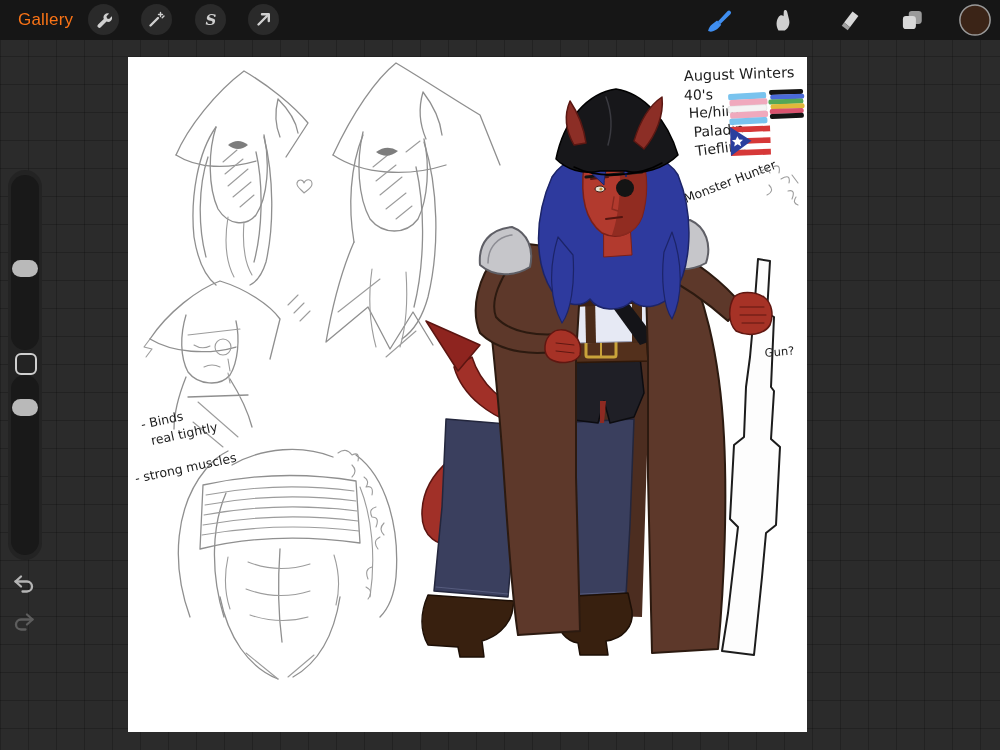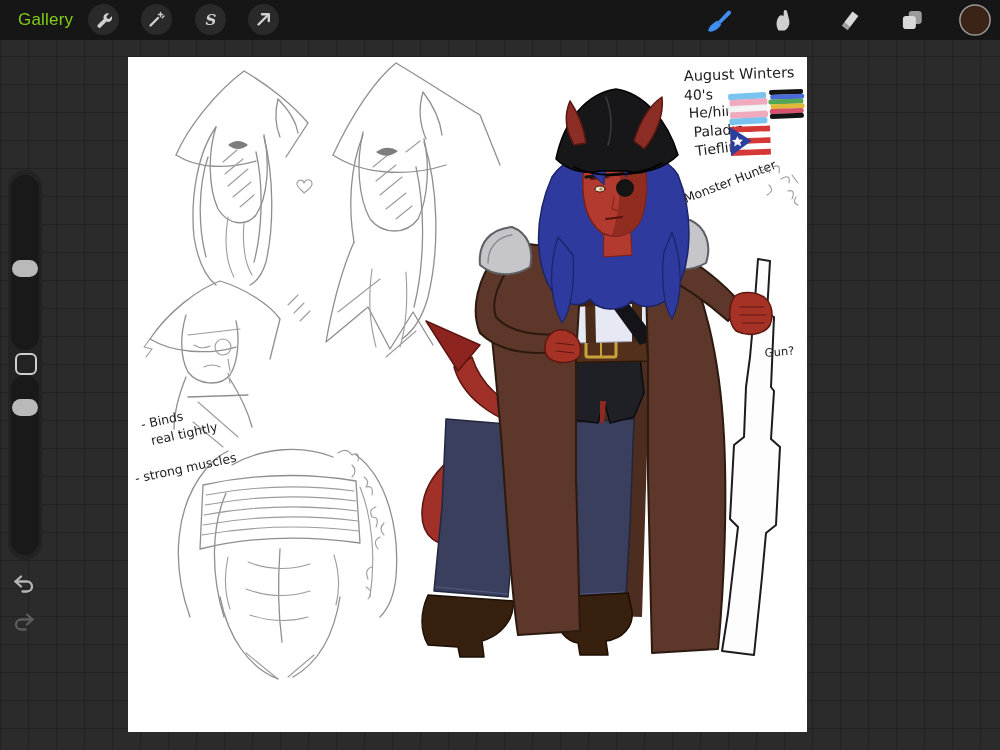--- a/index.html
+++ b/index.html
@@ -3,21 +3,21 @@
 <meta charset="utf-8">
 <style>
   html,body{margin:0;padding:0;background:#2b2b2b;}
   .stage{position:relative;width:1000px;height:750px;overflow:hidden;
     font-family:"Liberation Sans",sans-serif;
     background-color:#2b2b2b;
     background-image:linear-gradient(rgba(0,0,0,.22) 1px,transparent 1px),
                      linear-gradient(90deg,rgba(0,0,0,.22) 1px,transparent 1px);
     background-size:28px 28px;}
   .topbar{position:absolute;left:0;top:0;width:1000px;height:40px;background:#161616;z-index:30;}
-  .gallery{position:absolute;left:18px;top:10px;color:#84cc16;font-size:17px;letter-spacing:.2px;cursor:default;}
+  .gallery{position:absolute;left:18px;top:10px;color:#f97316;font-size:17px;letter-spacing:.2px;cursor:default;}
   .toolbtn{position:absolute;top:4px;width:31px;height:31px;border-radius:50%;background:#2a2a2a;
     display:flex;align-items:center;justify-content:center;}
   .flatbtn{position:absolute;top:5px;width:34px;height:30px;display:flex;align-items:center;justify-content:center;}
   .sidebar{position:absolute;left:8px;top:170px;width:34px;height:390px;background:#232323;border-radius:17px;z-index:20;}
   .track{position:absolute;left:3px;width:28px;background:#191919;border-radius:14px;}
   .track.size{top:5px;height:175px;}
   .track.opacity{top:205px;height:180px;}
   .thumb{position:absolute;left:4px;width:26px;height:17px;border-radius:9px;background:#b9b9b9;}
   .modify{position:absolute;left:7px;top:183px;width:18px;height:18px;border-radius:6px;border:2px solid #cfcfcf;background:transparent;}
   .histbtn{position:absolute;width:28px;height:28px;display:flex;align-items:center;justify-content:center;}

